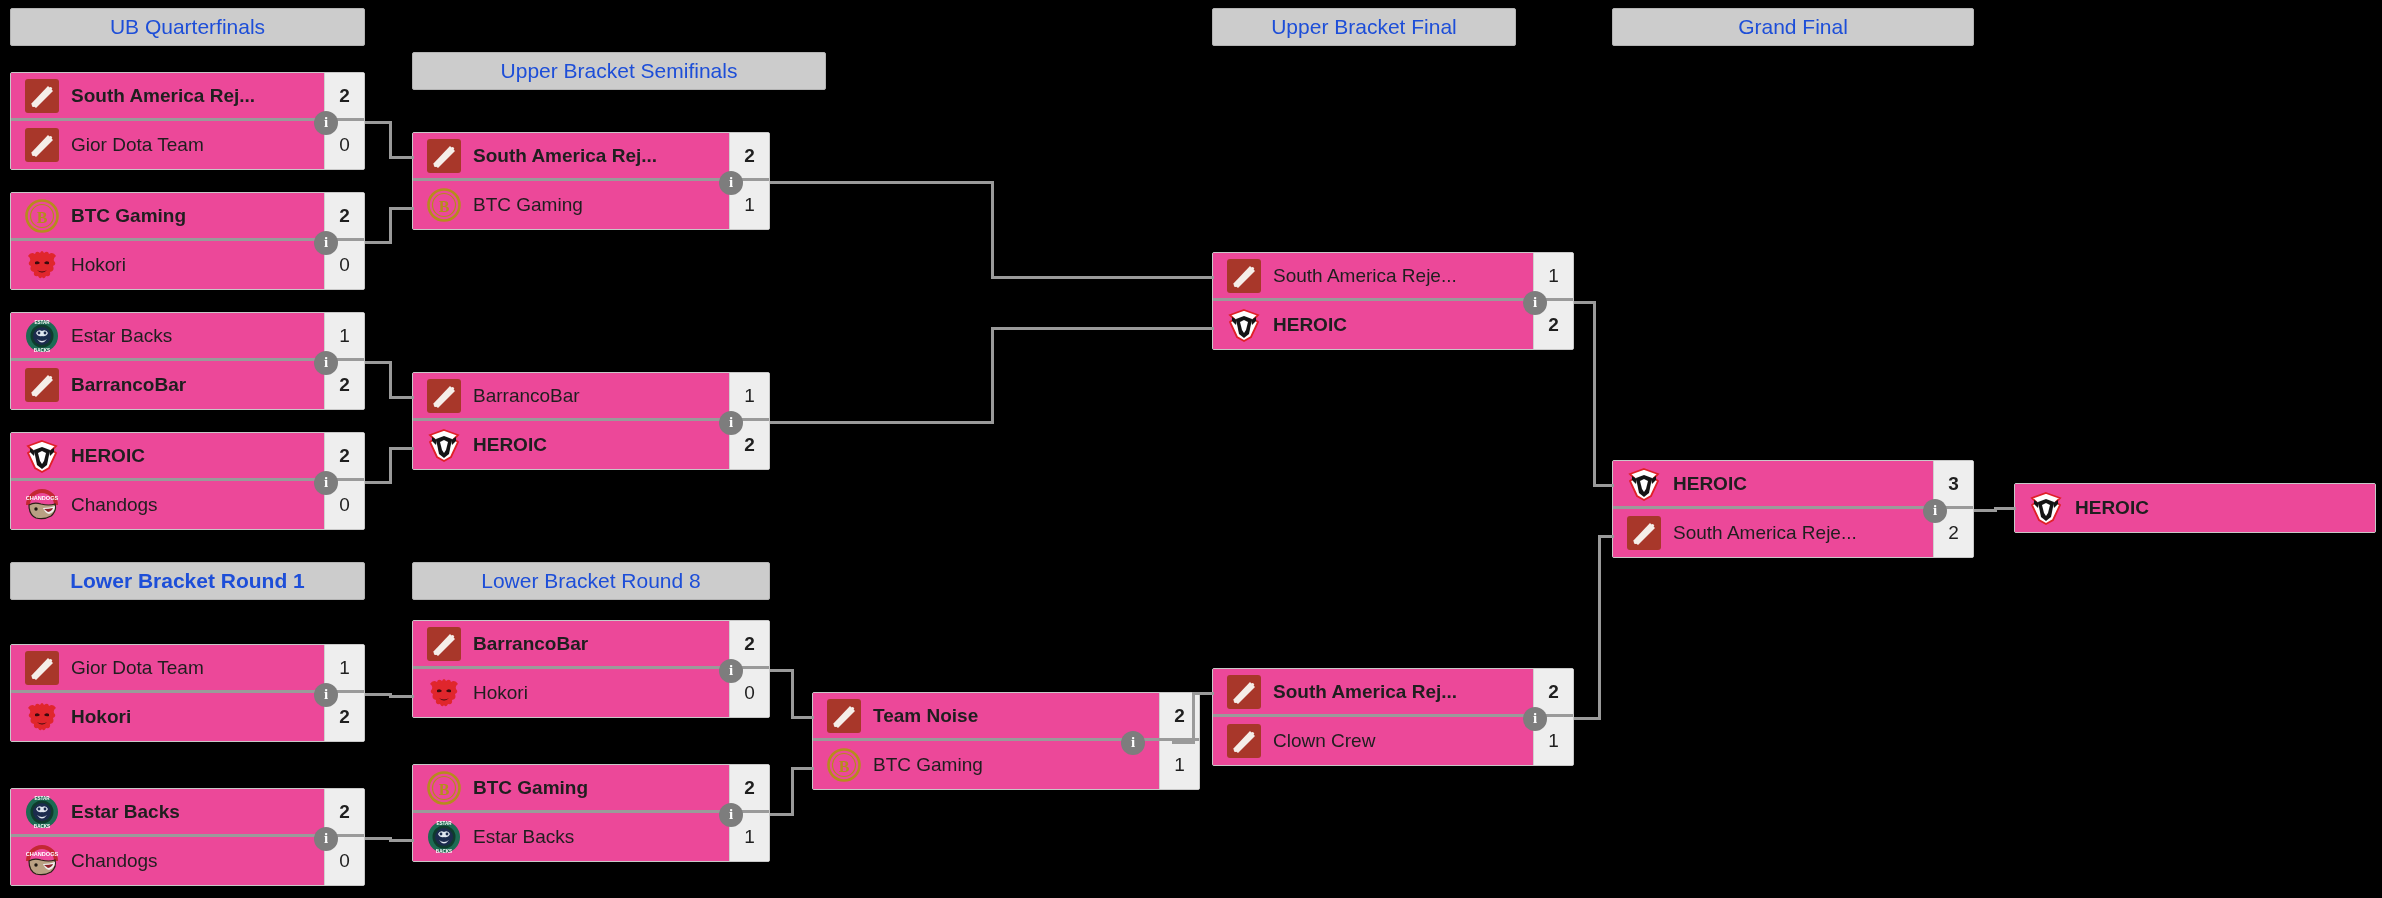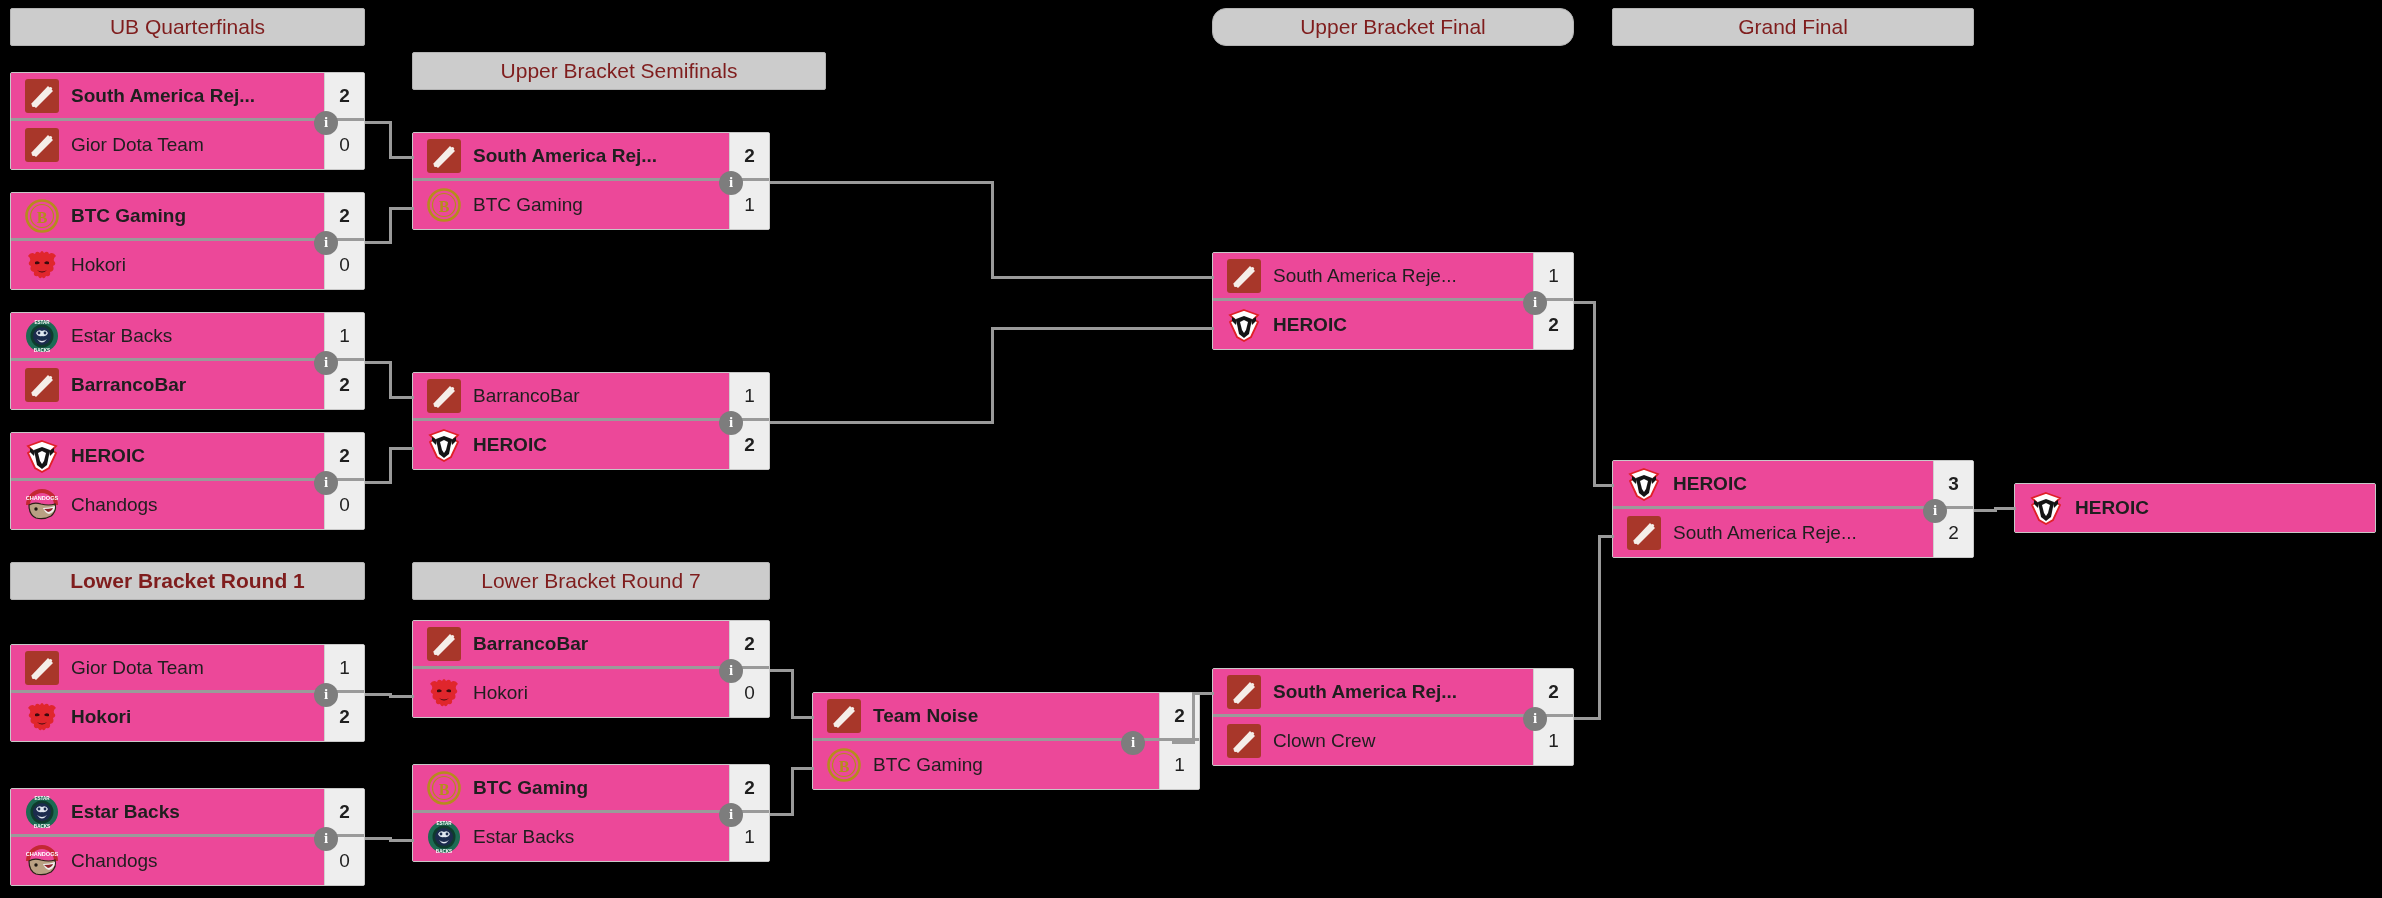--- a/index.html
+++ b/index.html
@@ -12,21 +12,21 @@
   #bracket { position: relative; width: 2382px; height: 898px; }
 
   
   .round-header {
     position: absolute;
     height: 38px;
     background: #cccccc;
     border: 1px solid #b3b3b3;
     border-radius: 2px;
     display: flex; align-items: center; justify-content: center;
-    color: #7f1d1d;
+    color: #1d4ed8;
     font-size: 21px;
     white-space: nowrap;
     overflow: hidden;
   }
 
   
   .match {
     position: absolute;
     background: #f2f2f2;
     border: 1px solid #c8c8c8;
@@ -91,24 +91,24 @@
   .ln { position: absolute; background: #9a9a9a; z-index: 1; }
   .ln.h { height: 3px; }
   .ln.v { width: 3px; }
 </style>
 </head>
 <body>
 
 <div id="bracket">
     <div class="round-header" style="left: 10px; top: 8px; width: 355px;">UB Quarterfinals</div>
     <div class="round-header" style="left: 412px; top: 8px; width: 414px; margin-top: 44px;">Upper Bracket Semifinals</div>
-    <div class="round-header" style="left: 1212px; top: 8px; width: 362px; border-radius: 14px;">Upper Bracket Final</div>
+    <div class="round-header" style="left: 1212px; top: 8px; width: 304px;">Upper Bracket Final</div>
     <div class="round-header" style="left: 1612px; top: 8px; width: 362px;">Grand Final</div>
     <div class="round-header" style="left: 10px; top: 562px; width: 355px; font-weight: bold;">Lower Bracket Round 1</div>
-    <div class="round-header" style="left: 412px; top: 562px; width: 358px;">Lower Bracket Round 7</div>
+    <div class="round-header" style="left: 412px; top: 562px; width: 358px;">Lower Bracket Round 8</div>
     <div class="match" style="left: 10px; top: 72px; width: 355px;">
       <div class="team-row top">
         <span class="logo">
           <svg width="36" height="36" viewBox="0 0 36 36">
       <rect x="1" y="1" width="34" height="34" rx="3" fill="#a8372a"></rect>
       <path d="M7 26 L24 8 L29 8 L29 13 L12 30 L7 30 Z" fill="#f5eee9"></path>
       <path d="M24 8 L29 8 L29 13 Z" fill="#a8372a"></path>
       <path d="M7 26 L12 30 L7 30 Z" fill="#a8372a"></path>
       <circle cx="26.5" cy="10.5" r="1.6" fill="#f5eee9"></circle>
       <circle cx="9.5" cy="27.5" r="1.6" fill="#f5eee9"></circle>

